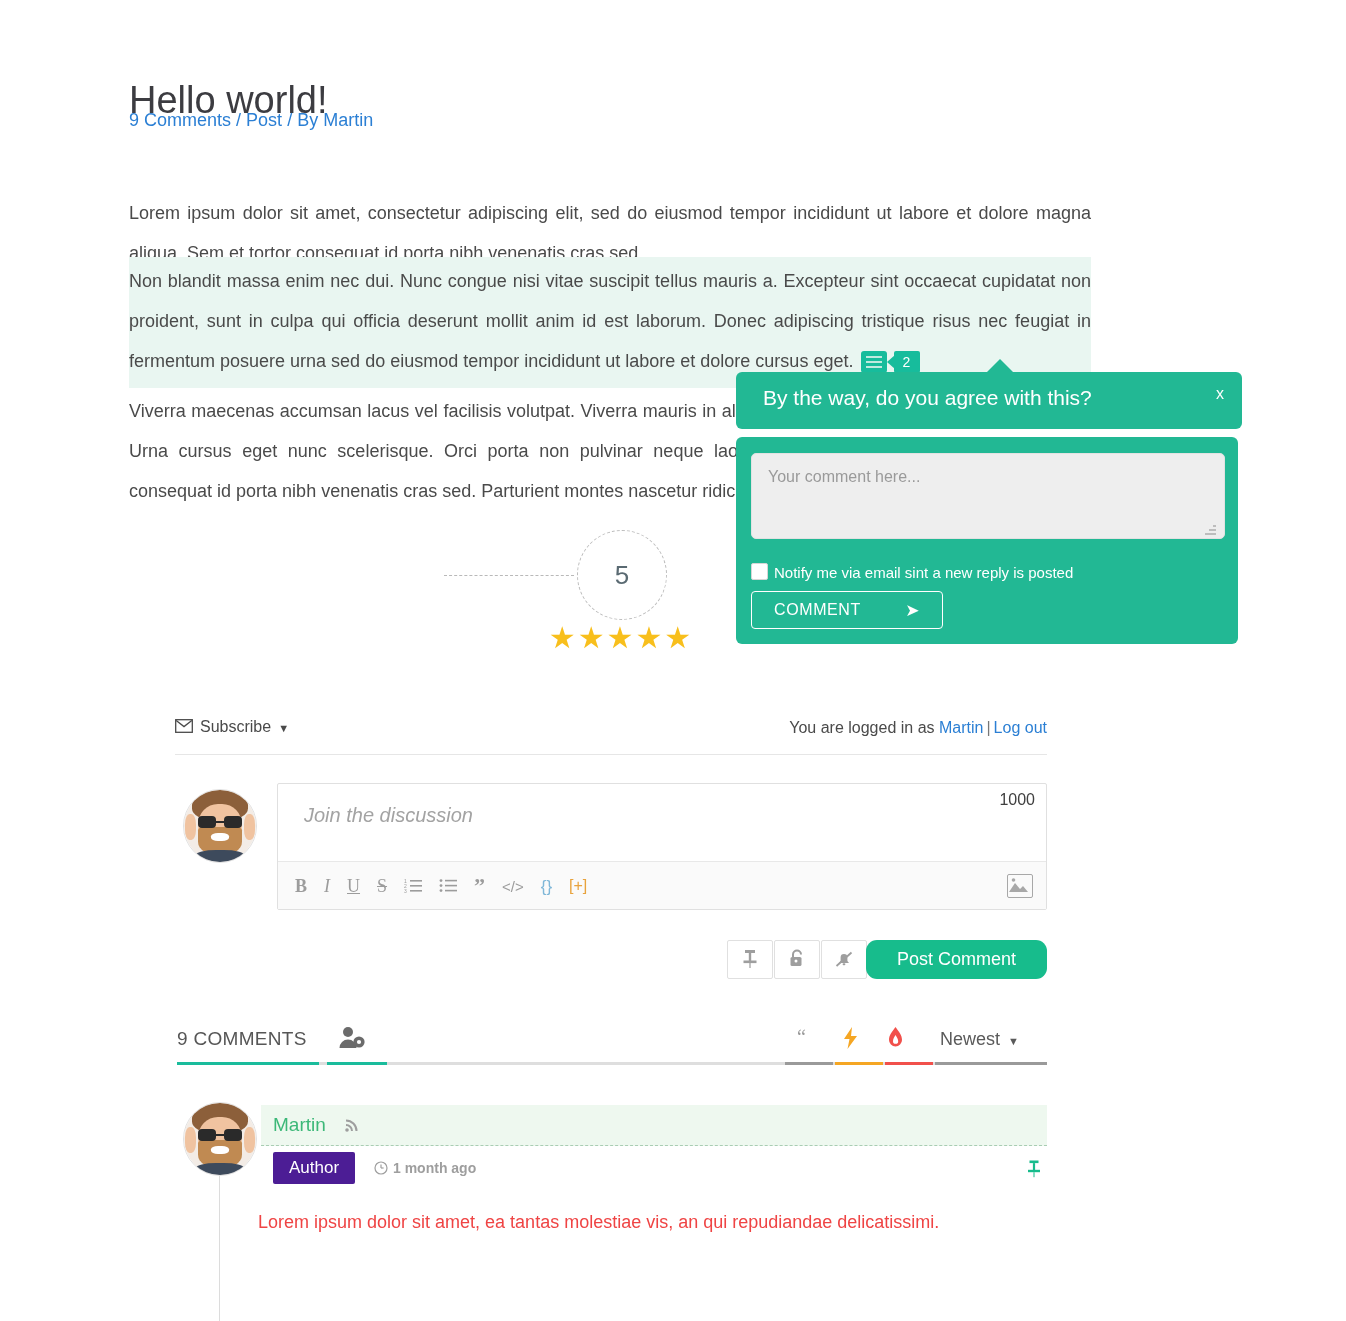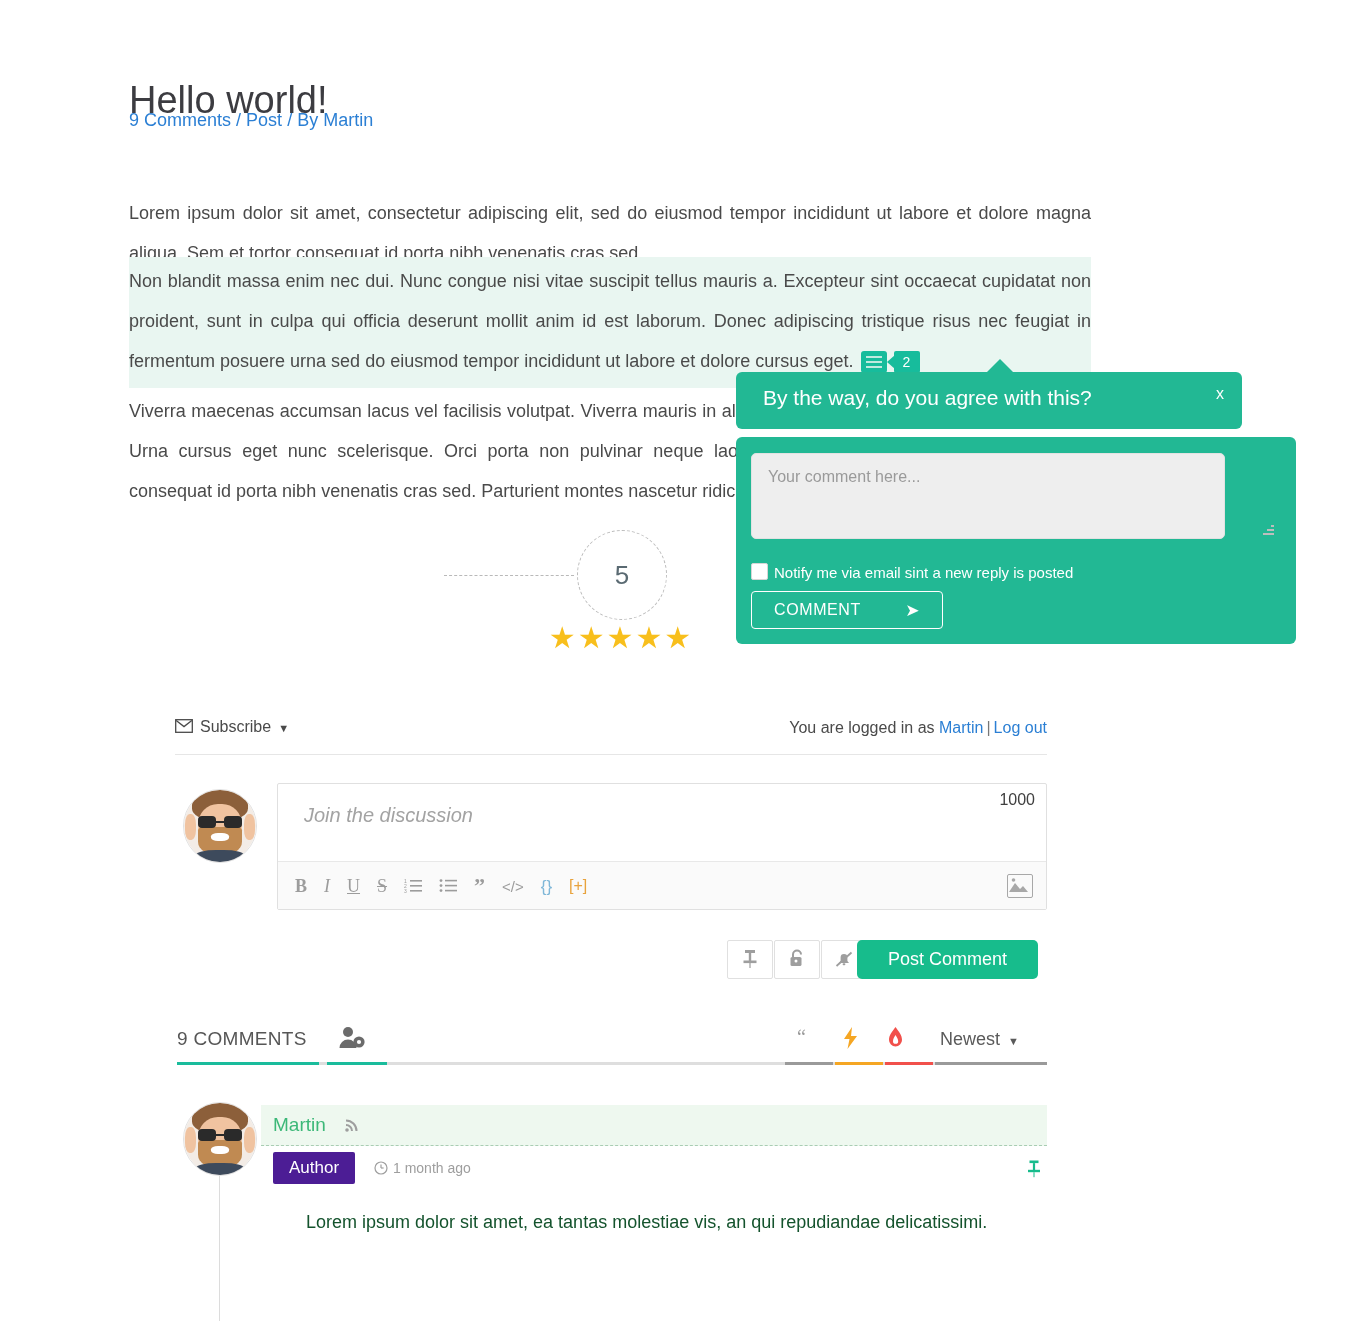--- a/index.html
+++ b/index.html
@@ -113,21 +113,21 @@
   .popup-head .q {
     position:absolute; left:27px; top:14px;
     color:#ffffff; font-size:21px; font-weight:400;
   }
   .popup-head .x {
     position:absolute; right:18px; top:13px;
     color:#ffffff; font-size:16px; cursor:pointer;
   }
   .popup-body {
     position:absolute; left:736px; top:437px;
-    width:560px; height:207px;
+    width:502px; height:207px;
     background:#22b894; border-radius:6px;
     z-index:40;
   }
   .popup-ta {
     position:absolute; left:15px; top:16px;
     width:474px; height:86px;
     background:#eeeeee; border:1px solid #e2e2e2; border-radius:5px;
     box-sizing:border-box;
     font-family:"Liberation Sans", sans-serif;
     font-size:16px; color:#9a9a9a; padding:14px 16px;
@@ -214,23 +214,23 @@
   .actions { position:absolute; left:727px; top:940px; width:320px; height:38px; }
   .sqbtn {
     position:absolute; top:0; width:44px; height:37px;
     border:1px solid #e0e0e0; background:#fff; border-radius:2px;
     cursor:pointer;
   }
   .sqbtn.b1 { left:0; }
   .sqbtn.b2 { left:47px; }
   .sqbtn.b3 { left:94px; }
   .post-btn {
-    position:absolute; left:130px; top:0;
+    position:absolute; left:139px; top:0;
     width:181px; height:39px;
-    background:#17bc8c; border:none; border-radius:5px;
+    background:#17bc8c; border:none; border-radius:11px;
     color:#ffffff; font-size:18px; font-family:"Liberation Sans", sans-serif;
     cursor:pointer;
   }
 
   
   .chead {
     position:absolute; left:177px; top:1024px; width:870px; height:38px;
     border-bottom:3px solid #dedede;
   }
   .chead .ctitle {
@@ -273,27 +273,27 @@
     font-size:19px; color:#3cb878;
   }
   .rss-icon { position:absolute; left:168px; top:20px; }
   .author-badge {
     position:absolute; left:273px; top:1152px;
     background:#4c1d95; color:#ffffff;
     font-size:17px; padding:6px 16px; border-radius:2px;
   }
   .c-time {
     position:absolute; left:374px; top:1160px;
-    font-size:14px; color:#9e9e9e;
+    font-size:14px; color:#9e9e9e;font-weight:bold;
   }
   .c-time .clk { display:inline-block; vertical-align:-2px; margin-right:5px; }
   .c-pin { position:absolute; left:1026px; top:1160px; }
   .c-text {
     position:absolute; left:258px; top:1205px; width:790px;
-    font-size:18px; line-height:34px; color:#14532d;margin-left:48px;
+    font-size:18px; line-height:34px; color:#ef4444;
   }
 
   
   .face { position:relative; width:100%; height:100%; background:#f3ece6; }
   .face .hair { position:absolute; left:11%; top:0; width:78%; height:42%; background:#8c5f3a; border-radius:50% 50% 38% 38%; }
   .face .skin { position:absolute; left:20%; top:20%; width:60%; height:62%; background:#f0c3a0; border-radius:46% 46% 50% 50%; }
   .face .beard { position:absolute; left:19%; top:52%; width:62%; height:40%; background:#c08a52; border-radius:12% 12% 50% 50%; }
   .face .mouth { position:absolute; left:38%; top:60%; width:24%; height:11%; background:#ffffff; border-radius:40%; }
   .face .glasses { position:absolute; left:19%; top:36%; width:62%; height:17%; }
   .face .glasses .lens { position:absolute; top:0; width:42%; height:100%; background:#2a2a2a; border-radius:4px; }

